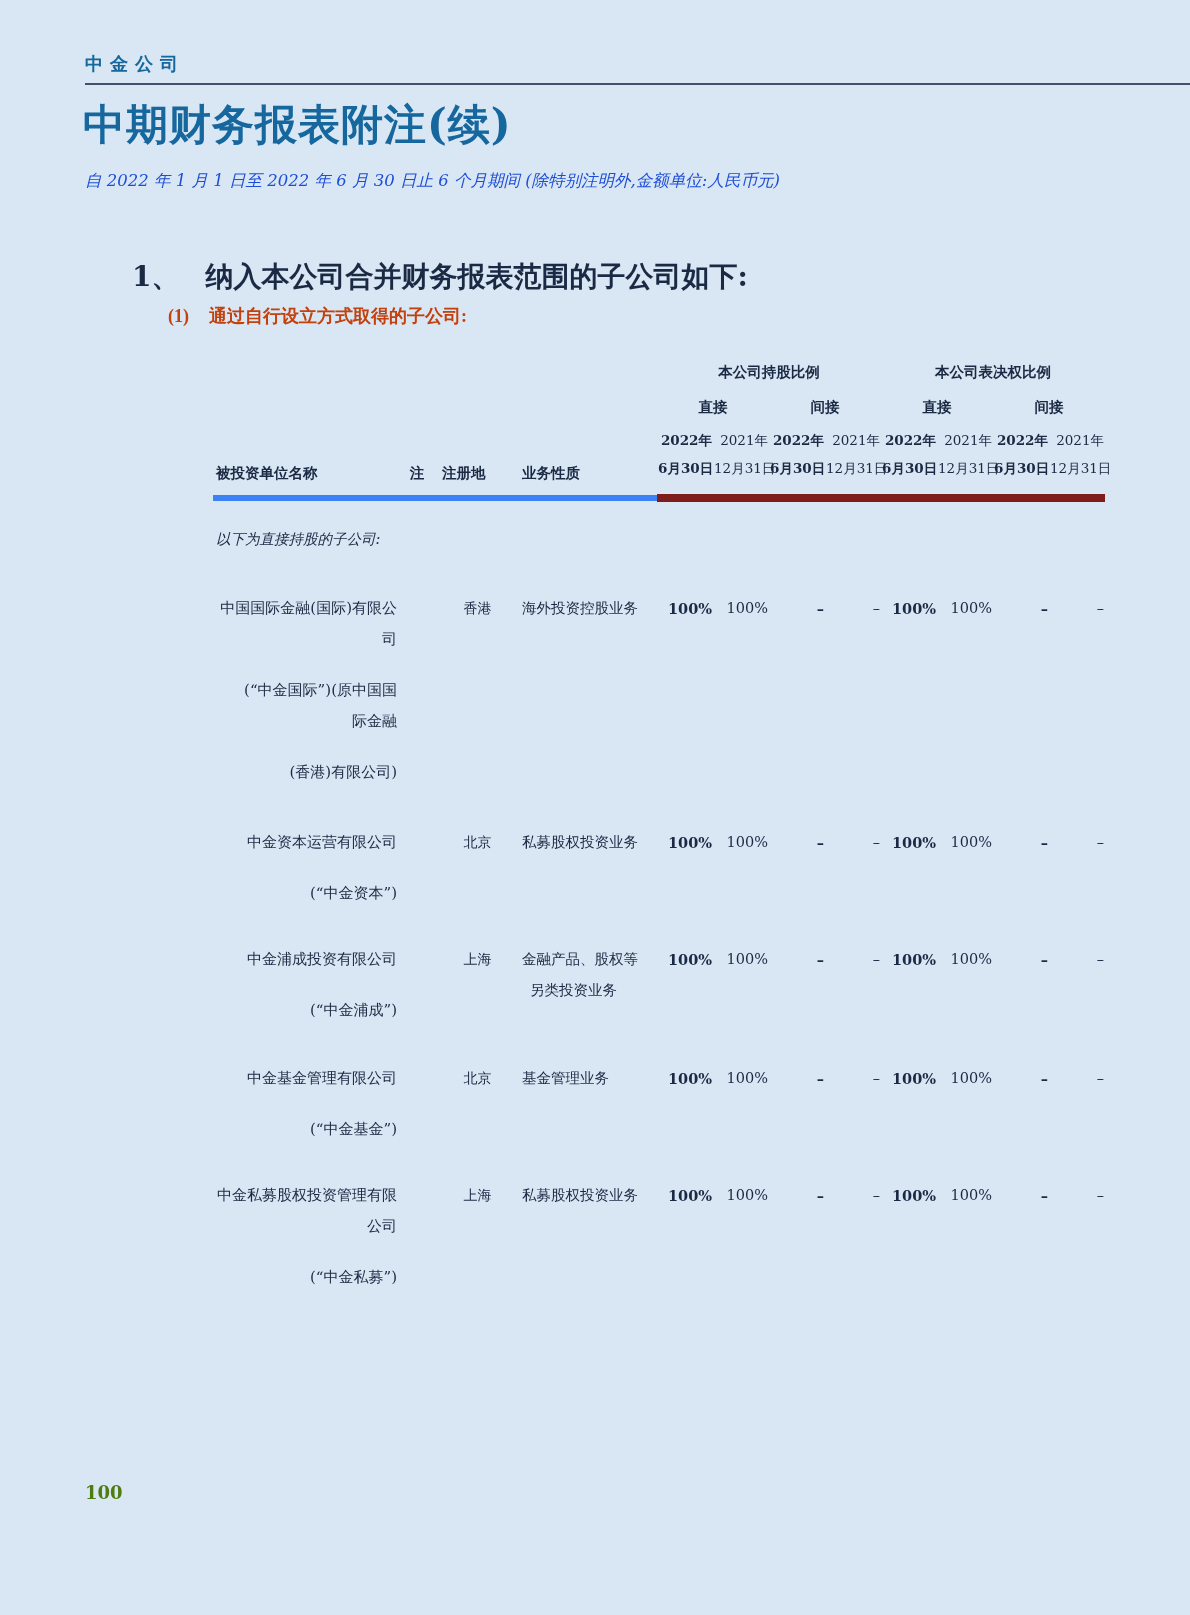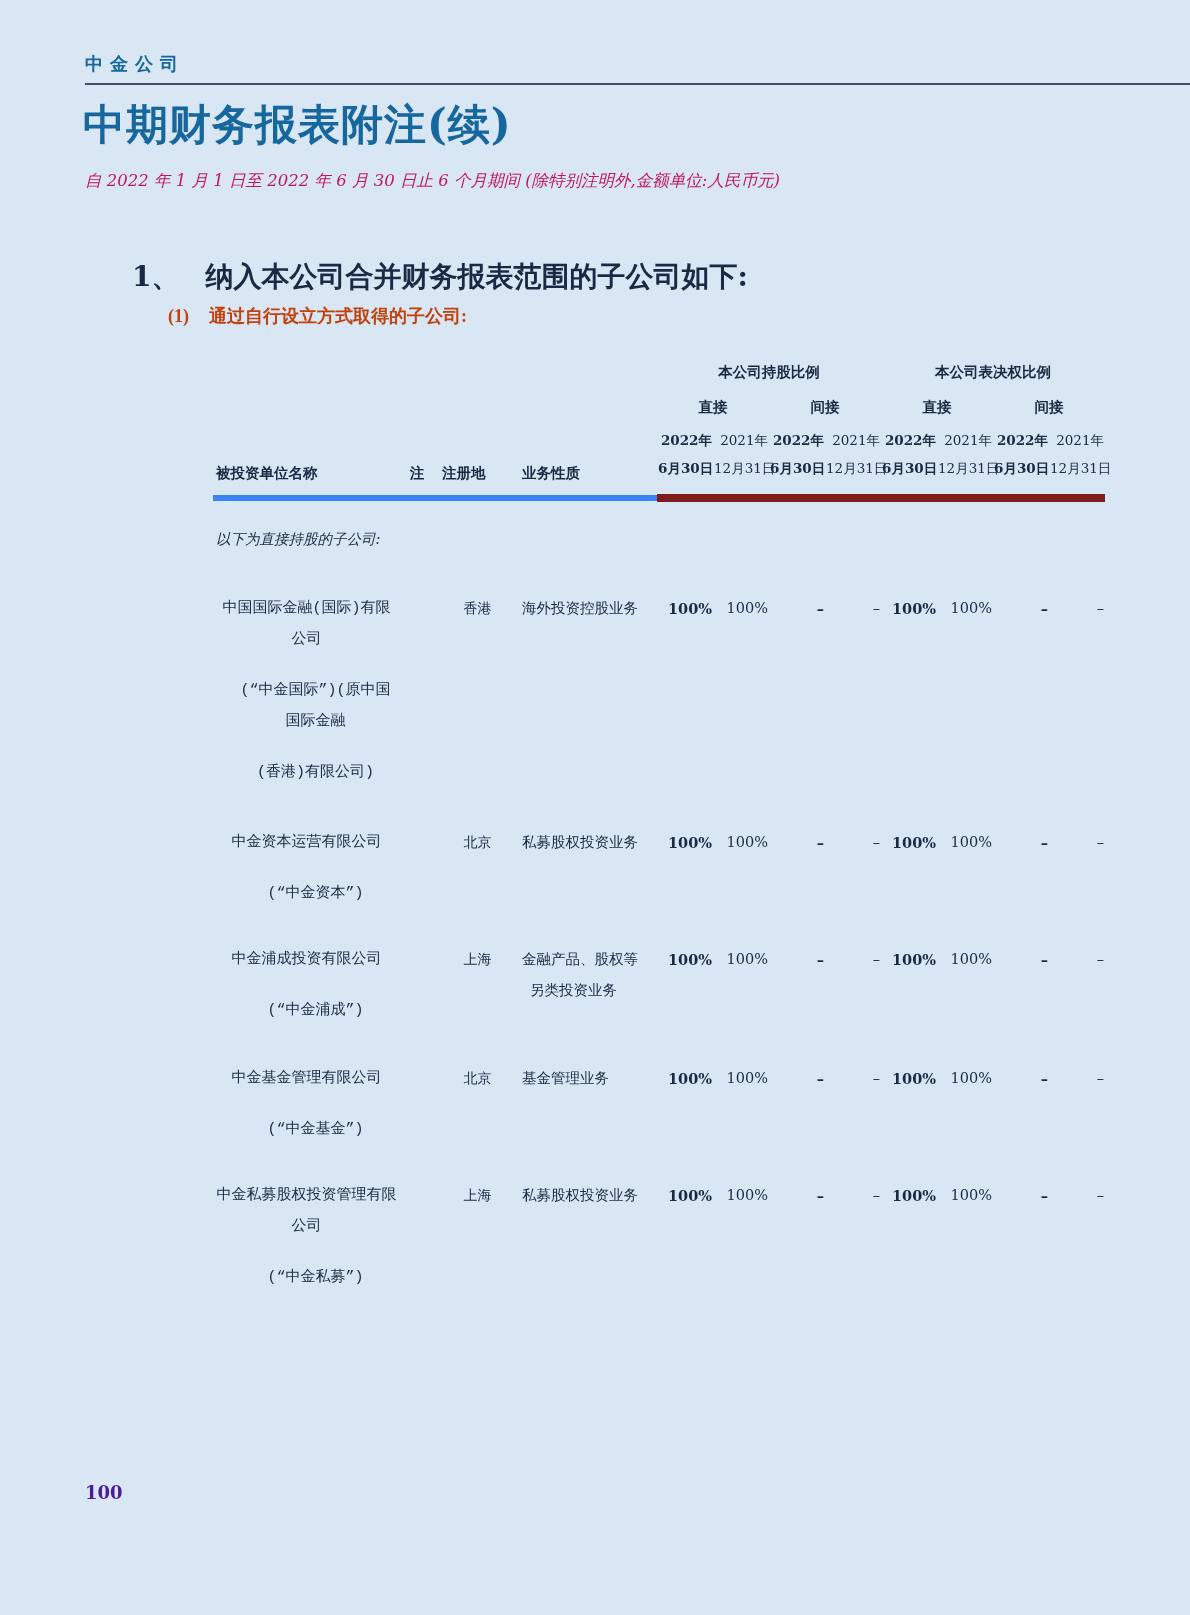--- a/index.html
+++ b/index.html
@@ -24,21 +24,21 @@
     height:2px;background:#44506b;
   }
   .doc-title{
     position:absolute;left:83px;top:97px;
     font-size:42px;font-weight:700;letter-spacing:1px;
     color:#15679e;
   }
   .doc-subtitle{
     position:absolute;left:85px;top:170px;
     font-size:16.5px;font-style:italic;
-    color:#be185d;
+    color:#1d4ed8;
   }
 
   
   .section{
     position:absolute;left:85px;top:212px;
     font-size:24px;font-weight:700;color:#1b7ec5;
   }
   .section .suffix{
     font-size:17px;font-style:italic;font-weight:700;margin-left:10px;
   }
@@ -82,32 +82,32 @@
   .c2022{font-weight:700;}
 
   tbody td{vertical-align:top;}
   tr.note-row td{padding-top:24px;line-height:26px;font-size:14.5px;padding-left:3px;font-style:italic;}
   tr.row td{line-height:31px;font-size:15px;}
   tbody tr:nth-of-type(2) td{padding-top:40px;}
   tbody tr:nth-of-type(3) td{padding-top:38px;}
   tbody tr:nth-of-type(4) td{padding-top:34px;}
   tbody tr:nth-of-type(5) td{padding-top:36px;}
   tbody tr:nth-of-type(6) td{padding-top:34px;}
-  tr.row td.name{text-align:center;padding-left:3px;font-family:Liberation Mono, monospace;}
+  tr.row td.name{text-align:right;padding-left:3px;}
   tr.row td.name .ind{padding-left:18px;margin-top:20px;}
   tr.row td.note{text-align:center;}
   tr.row td.place{text-align:center;padding-left:6px;font-size:14px;}
   tr.row td.biz{text-align:left;padding-left:8px;font-size:14.5px;}
   tr.row td.biz .ind2{padding-left:8px;}
   tr.row td.num{text-align:right;font-size:14.5px;white-space:nowrap;}
 
   
   .page-number{
     position:absolute;left:85px;top:1482px;
-    font-size:18px;font-weight:700;color:#4c1d95;
+    font-size:18px;font-weight:700;color:#4d7c0f;
   }
 </style>
 </head>
 <body>
 
 <div class="page">
 
   <div class="brand">中金公司</div>
   <div class="top-rule"></div>
 

